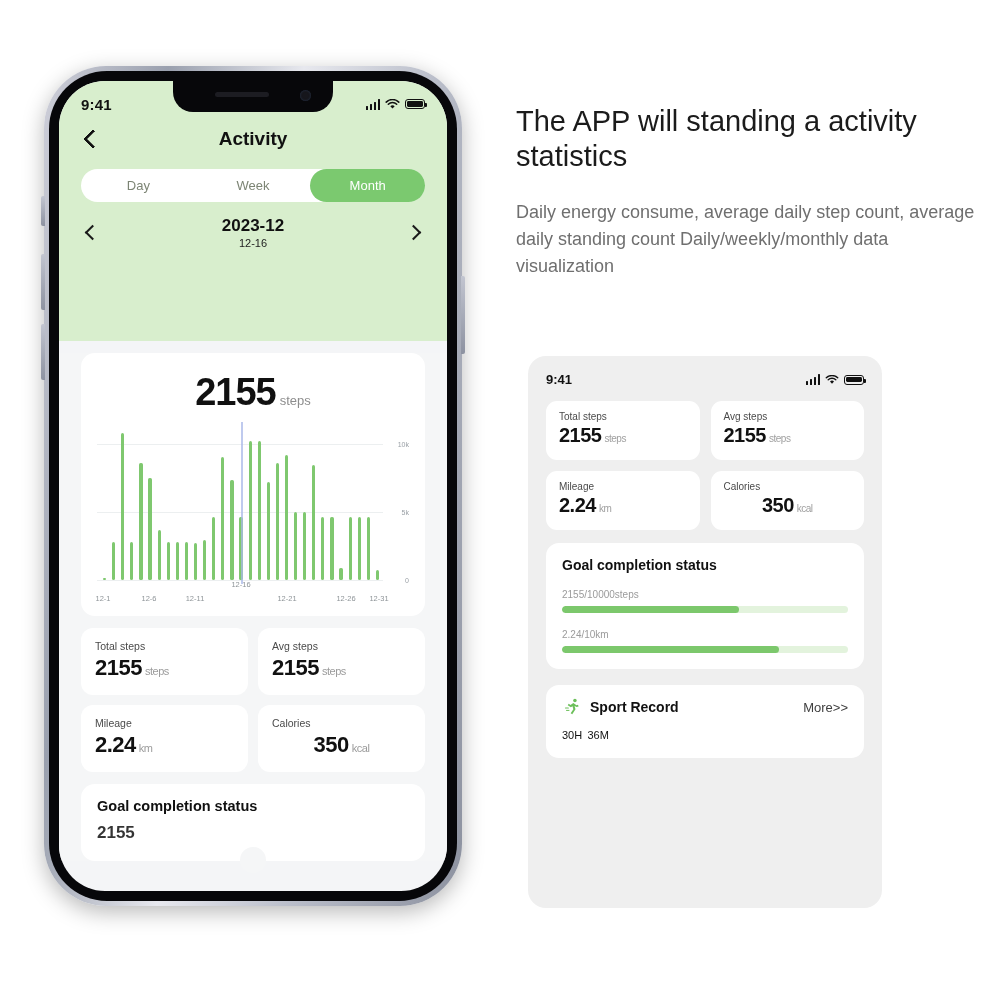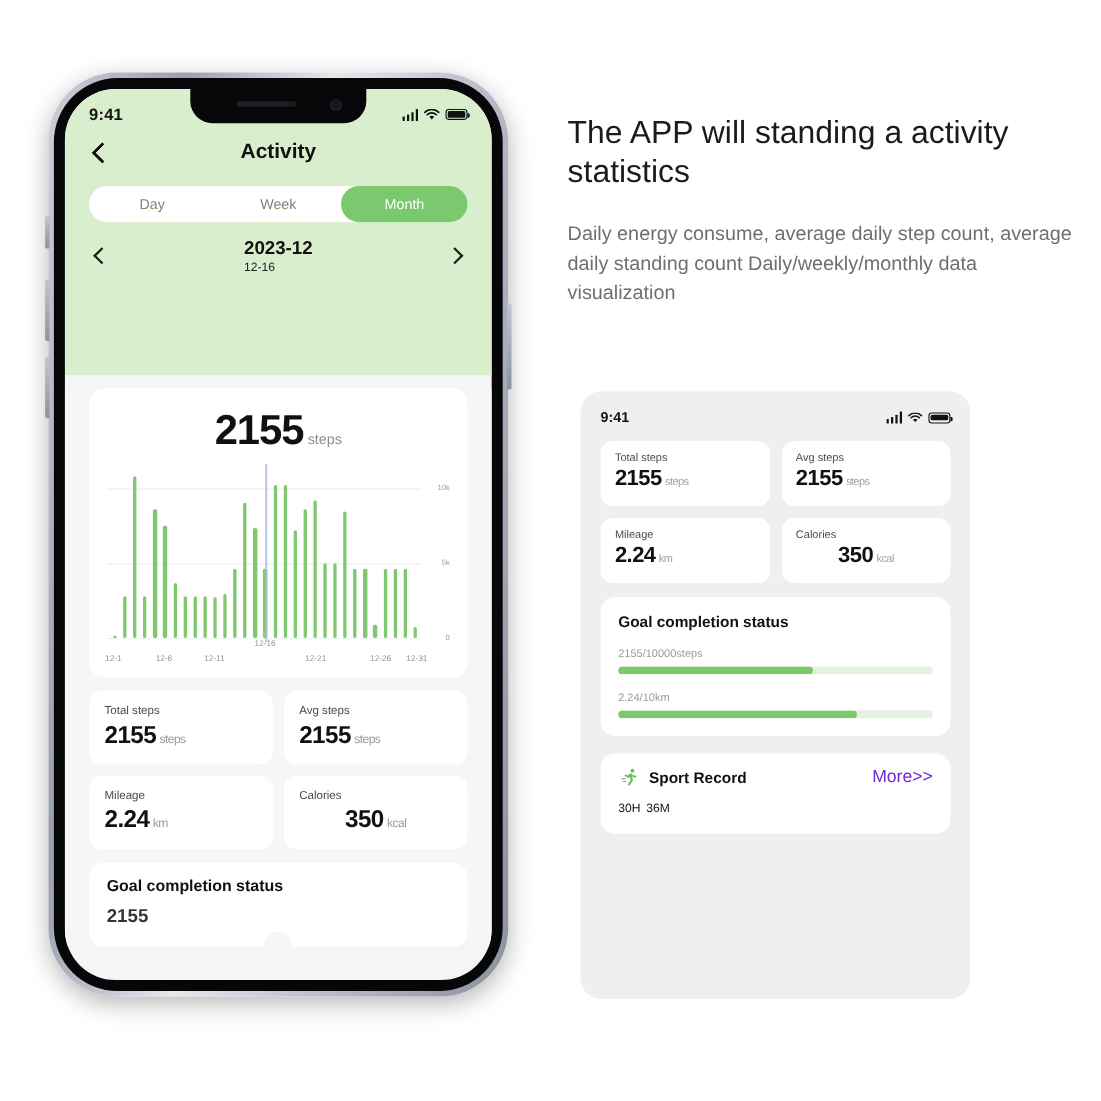--- a/index.html
+++ b/index.html
@@ -81,21 +81,21 @@
               border-radius:17px; cursor:pointer; }
   .seg-item.active { background:#7bc96f; color:#fff; height:33px; }
 
   .datebar { display:flex; align-items:center; justify-content:space-between;
              margin: 14px 22px 0 22px; }
   .date-chev { width:20px; height:20px; position:relative; cursor:pointer; }
   .date-chev.l::before { content:""; position:absolute; left:6px; top:4px; width:9px; height:9px;
     border-left:2.4px solid #1a1a1a; border-bottom:2.4px solid #1a1a1a; transform:rotate(45deg); }
   .date-chev.r::before { content:""; position:absolute; right:6px; top:4px; width:9px; height:9px;
     border-right:2.4px solid #1a1a1a; border-top:2.4px solid #1a1a1a; transform:rotate(45deg); }
-  .date-center { }
+  .date-center { text-align:center; }
   .date-main { font-size:17px; font-weight:bold; color:#111; }
   .date-sub  { font-size:11px; color:#222; margin-top:1px; }
 
   .screen-body { background:#f5f6f7; position:relative; padding: 0 0 0 0; }
   .card { background:#fff; border-radius:14px; }
 
   .chart-card { margin: 12px 22px 0 22px; padding: 14px 10px 8px 10px; }
   .steps-big { text-align:center; margin-top:4px; }
   .steps-big .num { font-size:38px; font-weight:bold; color:#111; letter-spacing:-1px; }
   .steps-big .unit { font-size:13px; color:#8d8d8d; margin-left:4px; }
@@ -147,21 +147,21 @@
   .p-goal-row { margin-top:11px; }
   .p-goal-head { font-size:15px; font-weight:bold; color:#111; }
   .p-goal-head span { font-size:10px; font-weight:normal; color:#9b9b9b; }
   .p-track { margin-top:5px; height:7px; border-radius:4px; background:#e3f3dd; position:relative; overflow:hidden; }
   .p-fill { position:absolute; left:0; top:0; bottom:0; border-radius:4px; background:#7cc86c; }
 
   .p-sport { background:#fff; border-radius:13px; margin-top:16px; padding: 12px 16px 14px 16px; }
   .p-sport-top { display:flex; align-items:center; justify-content:space-between; }
   .p-sport-left { display:flex; align-items:center; gap:8px; }
   .p-sport-title { font-size:14px; font-weight:600; color:#111; }
-  .p-more { font-size:16px; color:#6d28d9; cursor:pointer; }
+  .p-more { font-size:13px; color:#404040; cursor:pointer; }
   .p-dur { margin-top:5px; font-size:19px; font-weight:bold; color:#111; }
   .p-dur span { font-size:11px; font-weight:normal; }
 </style>
 </head>
 <body>
 
 <div id="root">
 
   <div class="phone-wrap">
     <div class="phone-outer"></div>

